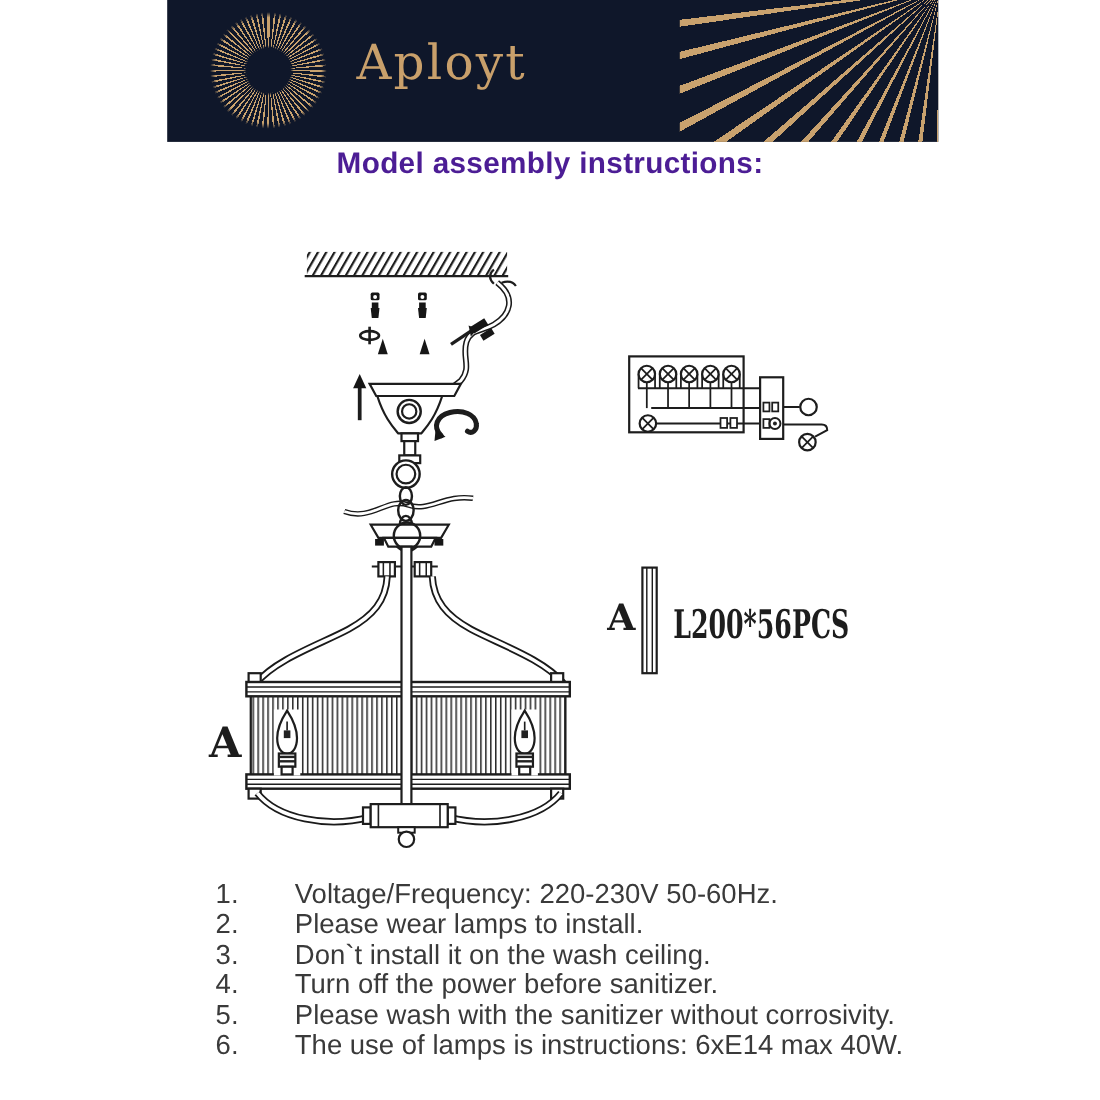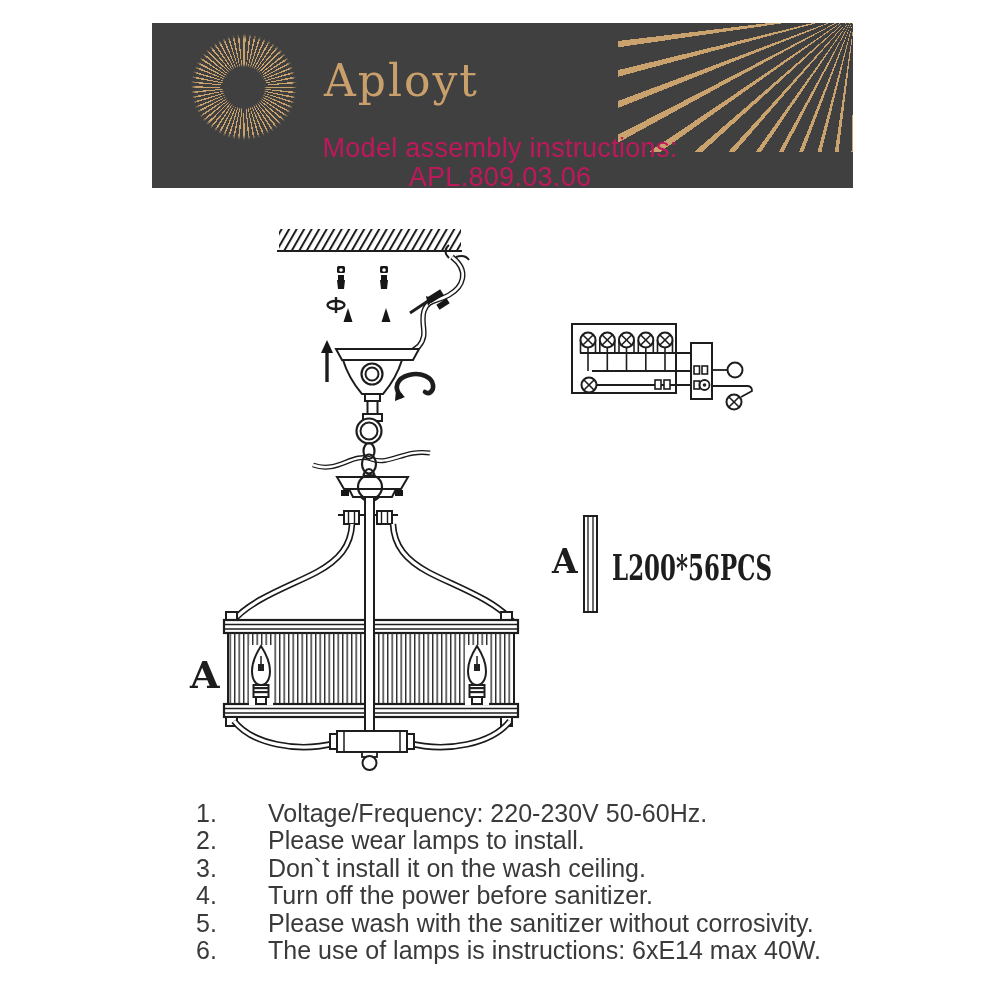--- a/index.html
+++ b/index.html
@@ -1,29 +1,29 @@
 <!DOCTYPE html>
 <html><head>
 <meta charset="utf-8">
 <style>
   html,body{margin:0;padding:0;background:#ffffff;}
   .page{position:relative;width:1000px;height:1000px;background:#ffffff;overflow:hidden;
         font-family:"Liberation Sans",sans-serif;}
   
-  .banner{position:absolute;left:152px;top:0;width:701px;height:165px;background:#404040;overflow:hidden;margin-top:23px;}
+  .banner{position:absolute;left:152px;top:0;width:701px;height:129px;background:#0f172a;overflow:hidden;}
   .sunburst{position:absolute;left:33px;top:5px;width:118px;height:118px;border-radius:50%;
         background:repeating-conic-gradient(#c9a26e 0deg 1.9deg, rgba(0,0,0,0) 1.9deg 5.6deg);
         -webkit-mask-image:radial-gradient(circle closest-side, transparent 0 20px, #000 23px 48px, transparent 53px);
         mask-image:radial-gradient(circle closest-side, transparent 0 20px, #000 23px 48px, transparent 53px);}
   .brand{position:absolute;left:172px;top:32px;font-family:"DejaVu Serif",serif;font-weight:400;
         font-size:44px;color:#c9a06b;letter-spacing:2px;}
   .corner-rays{position:absolute;right:0;top:0;width:235px;height:129px;
         background:repeating-conic-gradient(from 168deg at 101% -8%, rgba(0,0,0,0) 0deg 5.3deg, #c9a26e 5.3deg 6.8deg);}
   
-  .title{position:absolute;left:0;top:134px;width:1000px;text-align:center;color:#be185d;}
+  .title{position:absolute;left:0;top:134px;width:1000px;text-align:center;color:#4c1d95;font-weight:bold;}
   .title .t1,.title .t2{font-size:27px;line-height:29px;letter-spacing:.3px;}
   
   .diagram-svg{position:absolute;left:0;top:0;width:1000px;height:1000px;}
   
   .instructions{position:absolute;left:196px;top:800px;width:640px;color:#3a3a3a;}
   .inst-row{display:flex;font-size:25px;line-height:27.4px;}
   .inst-num{width:36px;flex:0 0 36px;}
   .inst-text{flex:1;margin-left:36px;}
 </style>
 </head>
@@ -32,21 +32,20 @@
 <div class="page">
 
   <div class="banner">
     <div class="sunburst"></div>
     <div class="brand">Aployt</div>
     <div class="corner-rays"></div>
   </div>
 
   <div class="title">
     <div class="t1">Model assembly instructions:</div>
-    <div class="t2">APL.809.03.06</div>
   </div>
 
   <svg class="diagram-svg" viewBox="0 0 1000 1000">
     <defs>
       <pattern id="hatchP" width="6.5" height="6.5" patternUnits="userSpaceOnUse" patternTransform="rotate(30)">
         <rect width="2" height="6.5" fill="#1c1c1c"></rect>
       </pattern>
       <pattern id="rodsP" width="4.5" height="8" patternUnits="userSpaceOnUse">
         <rect width="1.4" height="8" fill="#2b2b2b"></rect>
       </pattern>

